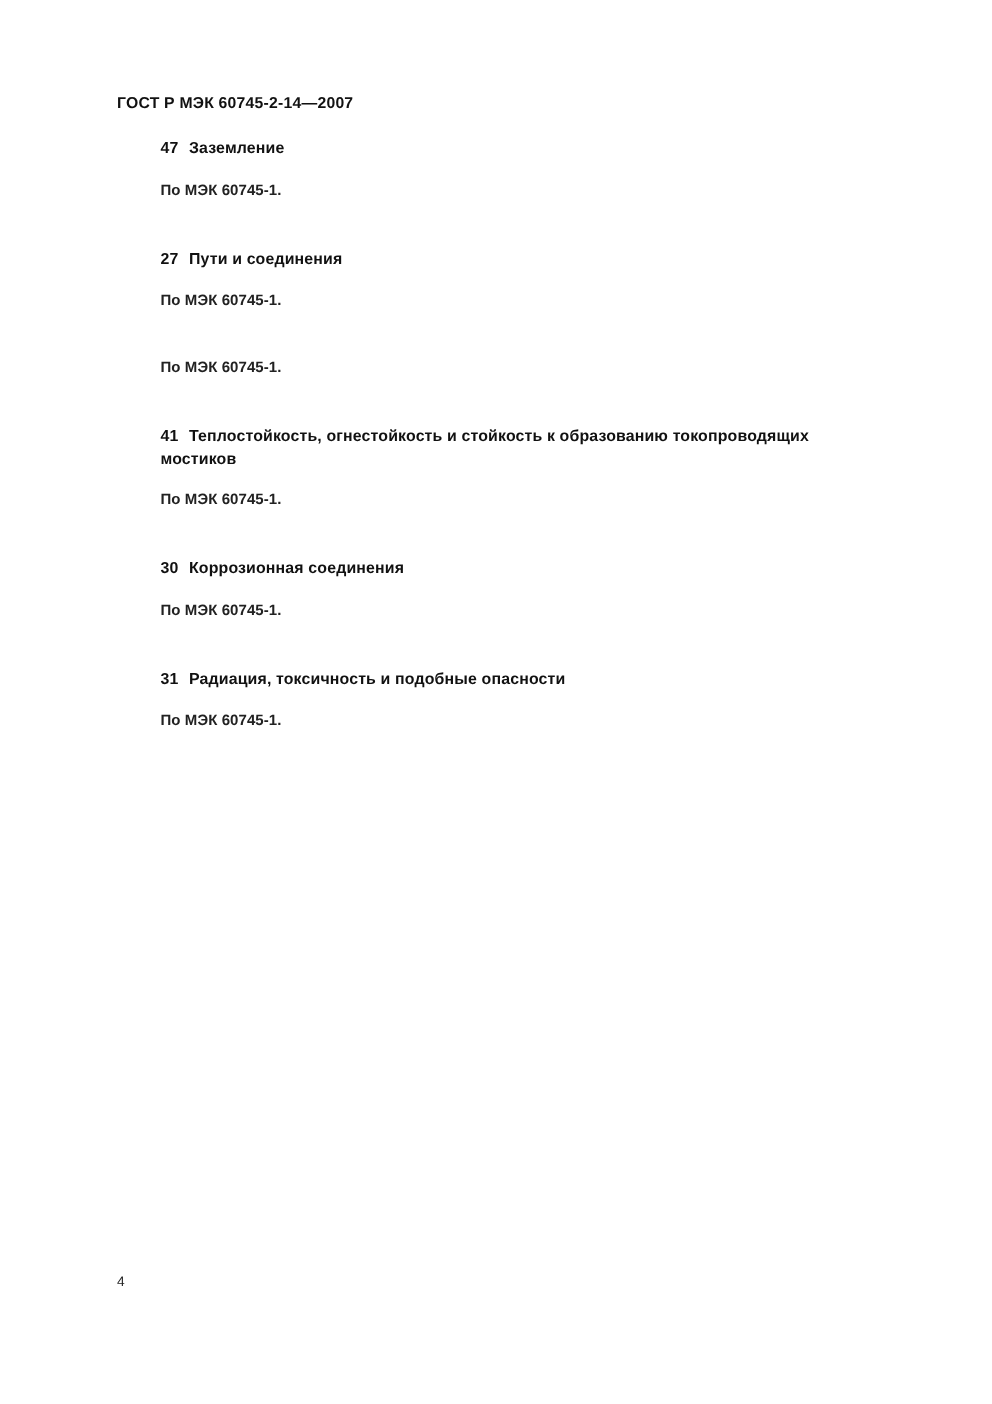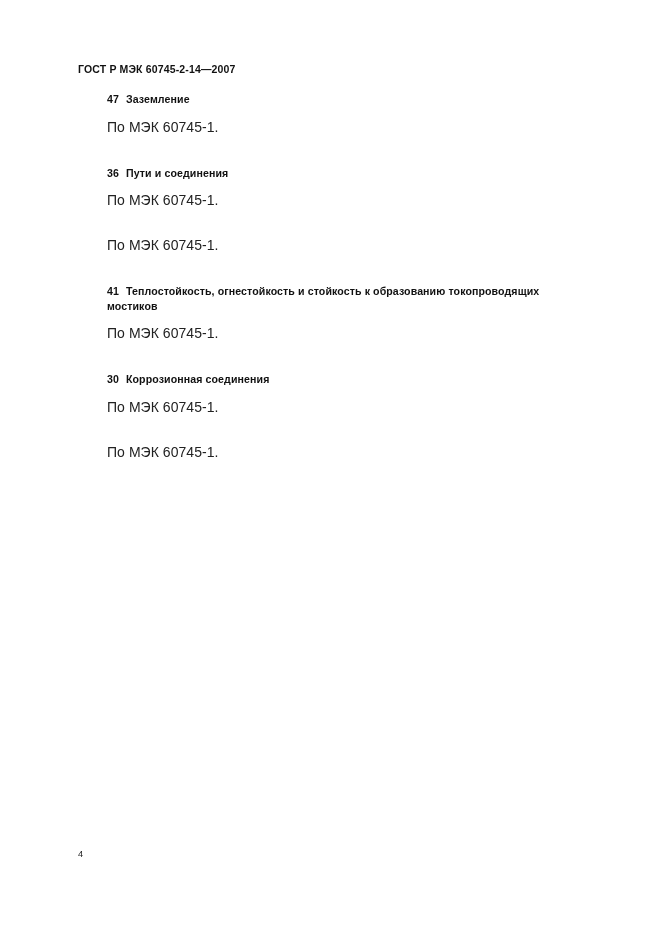--- a/index.html
+++ b/index.html
@@ -61,22 +61,22 @@
     margin: 0;
     letter-spacing: 0.1px;
     text-indent: 0;
   }
 
   .section-heading .num {
     margin-right: 7px;
   }
 
   .section-body {
-    font-size: 14px;
-    font-weight: normal;
+    font-size: 10px;
+    font-weight: bold;
     line-height: 13px;
     color: #222222;
     margin: 14px 0 0 0;
     letter-spacing: 0.05px;
   }
 
   
   .page-number {
     position: absolute;
     left: 78px;
@@ -94,39 +94,40 @@
   <div class="doc-header">ГОСТ Р МЭК 60745-2-14—2007</div>
 
   <div class="content">
 
     <div class="section">
       <p class="section-heading"><span class="num">47</span><span>Заземление</span></p>
       <p class="section-body">По МЭК 60745-1.</p>
     </div>
 
     <div class="section">
-      <p class="section-heading"><span class="num">36</span><span>Пути и соединения</span></p>
+      <p class="section-heading"><span class="num">27</span><span>Пути и соединения</span></p>
       <p class="section-body">По МЭК 60745-1.</p>
     </div>
 
     <div class="section">
       <p class="section-body">По МЭК 60745-1.</p>
     </div>
 
     <div class="section">
       <p class="section-heading"><span class="num">41</span><span>Теплостойкость, огнестойкость и стойкость к образованию токопроводящих мостиков</span></p>
       <p class="section-body">По МЭК 60745-1.</p>
     </div>
 
     <div class="section">
       <p class="section-heading"><span class="num">30</span><span>Коррозионная соединения</span></p>
       <p class="section-body">По МЭК 60745-1.</p>
     </div>
 
     <div class="section">
+      <p class="section-heading"><span class="num">31</span><span>Радиация, токсичность и подобные опасности</span></p>
       <p class="section-body">По МЭК 60745-1.</p>
     </div>
 
   </div>
 
   <div class="page-number">4</div>
 
 </div>
 
 </body></html>

